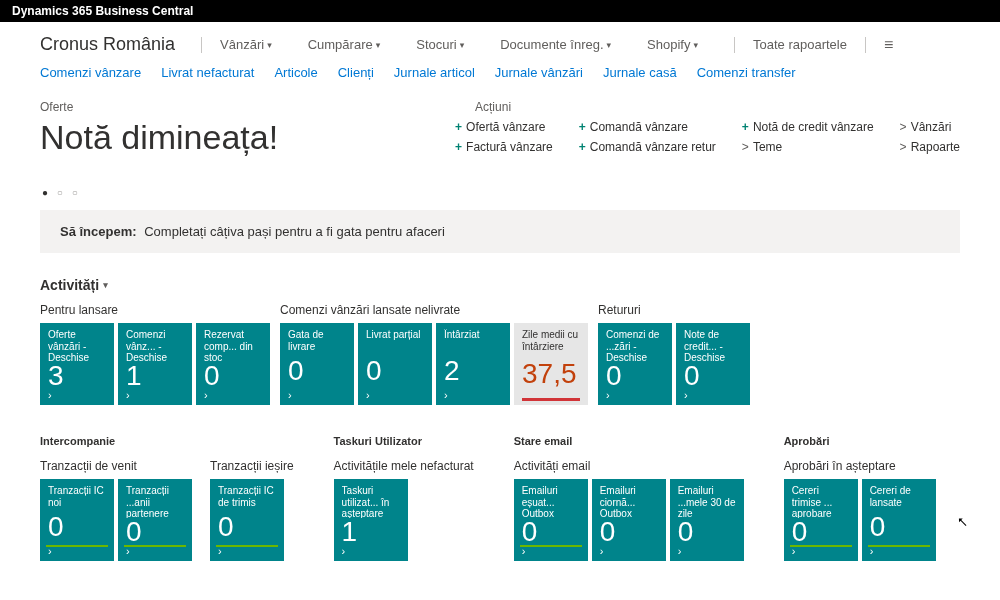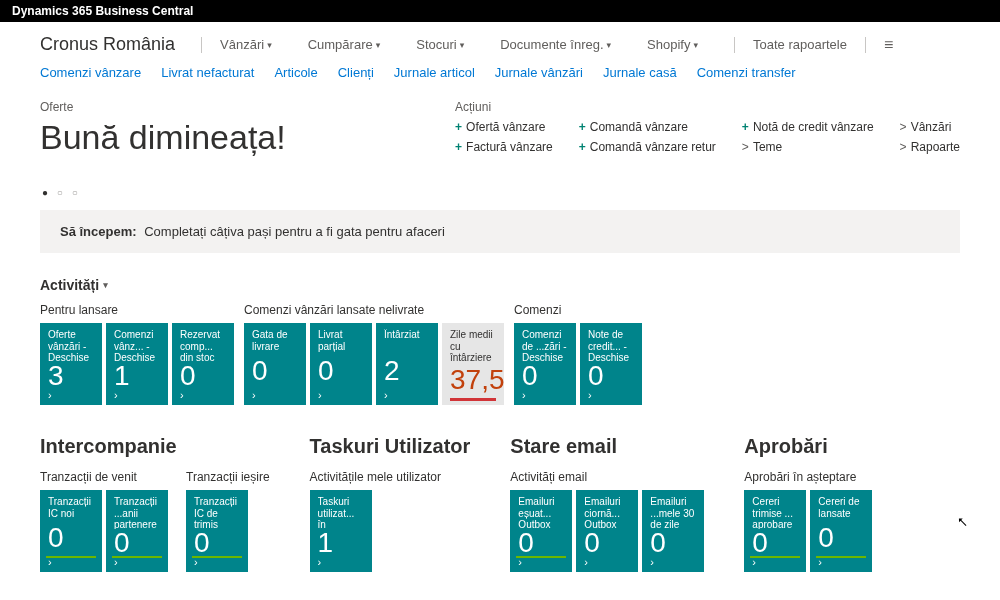--- a/index.html
+++ b/index.html
@@ -17,52 +17,52 @@
   .ham { font-size: 16px; color: #605e5c; cursor: pointer; }
 
   .linkrow { padding: 6px 0 16px; display: flex; gap: 20px; flex-wrap: wrap; }
   .linkrow span { color: #0078d4; font-size: 13px; cursor: pointer; }
 
   .titlearea { display: flex; justify-content: space-between; padding: 4px 0 30px; }
   .titleleft .label { font-size: 12px; color: #605e5c; margin-bottom: 4px; }
   .titleleft h1 { font-size: 34px; font-weight: 300; color: #323130; }
 
   .actions { font-size: 12px; }
-  .actions-label { color: #605e5c; margin-bottom: 6px; }
+  .actions-label { color: #605e5c; margin-bottom: 6px; margin-left: 20px; }
   .actions-grid { display: grid; grid-template-columns: repeat(4,auto); column-gap: 26px; row-gap: 6px; }
   .action-link { color: #323130; cursor: pointer; white-space: nowrap; }
   .action-link .sym { color: #008272; margin-right: 4px; font-weight: 600; }
   .action-link .symgray { color: #605e5c; margin-right: 4px; }
 
   .dots { padding: 0 0 12px 2px; color: #a19f9d; font-size: 10px; letter-spacing: 3px; }
   .dots .active { color: #323130; }
 
   .banner { background: #f3f2f1; padding: 14px 20px; font-size: 13px; color: #323130; margin-bottom: 24px; }
   .banner b { font-weight: 600; margin-right: 4px; }
 
   .section-head { font-size: 14px; font-weight: 600; padding: 0 0 10px; display: inline-flex; align-items: center; gap: 4px; }
   .section-head .chev { font-size: 9px; }
 
   .groups { display: flex; gap: 10px; flex-wrap: nowrap; margin-bottom: 30px; }
   .group { }
   .group-title { font-size: 12px; color: #323130; margin-bottom: 6px; }
   .tiles { display: flex; gap: 4px; }
 
-  .tile { width: 62px; height: 82px; background: #00848b; color: #fff; padding: 6px 8px 4px; display: flex; flex-direction: column; justify-content: space-between; cursor: pointer; position: relative; }
+  .tile { width: 74px; height: 82px; background: #00848b; color: #fff; padding: 6px 8px 4px; display: flex; flex-direction: column; justify-content: space-between; cursor: pointer; position: relative; }
   .tile.gray { background: #e6e6e6; color: #323130; }
   .tile-label { font-size: 10px; line-height: 1.15; min-height: 22px; overflow: hidden; }
   .tile-value { font-size: 28px; font-weight: 300; line-height: 1; }
   .tile.gray .tile-value { color: #c2410c; }
   .tile-foot { font-size: 11px; line-height: 1; }
   .tile.gray .redbar { height: 3px; background: #d13438; margin-top: 2px; }
   .tile .greenbar { position: absolute; left: 6px; right: 6px; bottom: 14px; height: 2px; background: #6bb700; }
 
   .lowrow { display: flex; gap: 40px; flex-wrap: nowrap; }
   .lowcol { }
-  .lowcol h3 { font-size: 20px; font-weight: 600; margin-bottom: 12px; }
+  .lowcol h3 { font-size: 11px; font-weight: 600; margin-bottom: 12px; }
   .lowcol .sub { font-size: 12px; margin-bottom: 6px; }
   .low-tiles { display: flex; gap: 4px; }
   .low-tiles.split { gap: 18px; }
 
   .cursor { position: fixed; font-size: 14px; color: #000; pointer-events: none; }
 </style>
 </head>
 <body>
 
 <div class="topbar">
@@ -94,21 +94,21 @@
       <span>Clienți</span>
       <span>Jurnale articol</span>
       <span>Jurnale vânzări</span>
       <span>Jurnale casă</span>
       <span>Comenzi transfer</span>
     </div>
 
   <div class="titlearea">
     <div class="titleleft">
       <div class="label">Oferte</div>
-      <h1>Bună dimineața!</h1>
+      <h1>Notă dimineața!</h1>
     </div>
     <div class="actions">
       <div class="actions-label">Acțiuni</div>
       <div class="actions-grid" id="actions-grid">
           <div class="action-link"><span class="sym">+</span>Ofertă vânzare</div>
           <div class="action-link"><span class="sym">+</span>Comandă vânzare</div>
           <div class="action-link"><span class="sym">+</span>Notă de credit vânzare</div>
           <div class="action-link"><span class="symgray">&gt;</span>Vânzări</div>
           <div class="action-link"><span class="sym">+</span>Factură vânzare</div>
           <div class="action-link"><span class="sym">+</span>Comandă vânzare retur</div>
@@ -170,21 +170,21 @@
             <div class="tile-foot">›</div>
           </div>
           <div class="tile gray">
             <div class="tile-label">Zile medii cu întârziere</div>
             <div class="tile-value">37,5</div>
             <div class="redbar"></div>
           </div>
         </div>
       </div>
       <div class="group">
-        <div class="group-title">Comenzi</div>
+        <div class="group-title">Retururi</div>
         <div class="tiles">
           <div class="tile">
             <div class="tile-label">Comenzi de ...zări - Deschise</div>
             <div class="tile-value">0</div>
             <div class="tile-foot">›</div>
           </div>
           <div class="tile">
             <div class="tile-label">Note de credit... - Deschise</div>
             <div class="tile-value">0</div>
             <div class="tile-foot">›</div>
@@ -224,21 +224,21 @@
                 <div class="tile-foot">›</div>
               </div>
             </div>
           </div>
         </div>
       </div>
       <div class="lowcol">
         <h3>Taskuri Utilizator</h3>
         <div class="low-tiles">
           <div>
-            <div class="sub">Activitățile mele utilizator</div>
+            <div class="sub">Activitățile mele nefacturat</div>
             <div class="tiles">
               <div class="tile">
                 <div class="tile-label">Taskuri utilizat... în așteptare</div>
                 <div class="tile-value">1</div>
                 <div class="tile-foot">›</div>
               </div>
             </div>
           </div>
         </div>
       </div>

